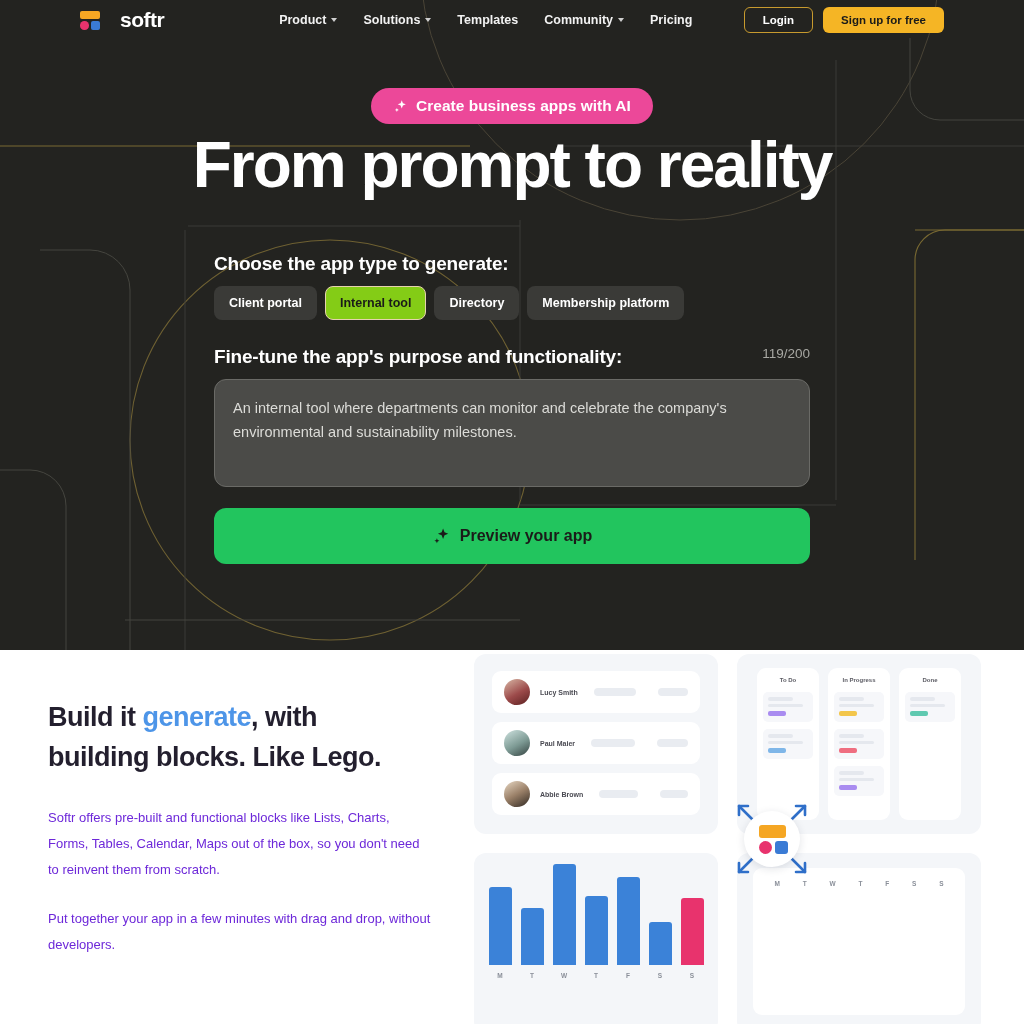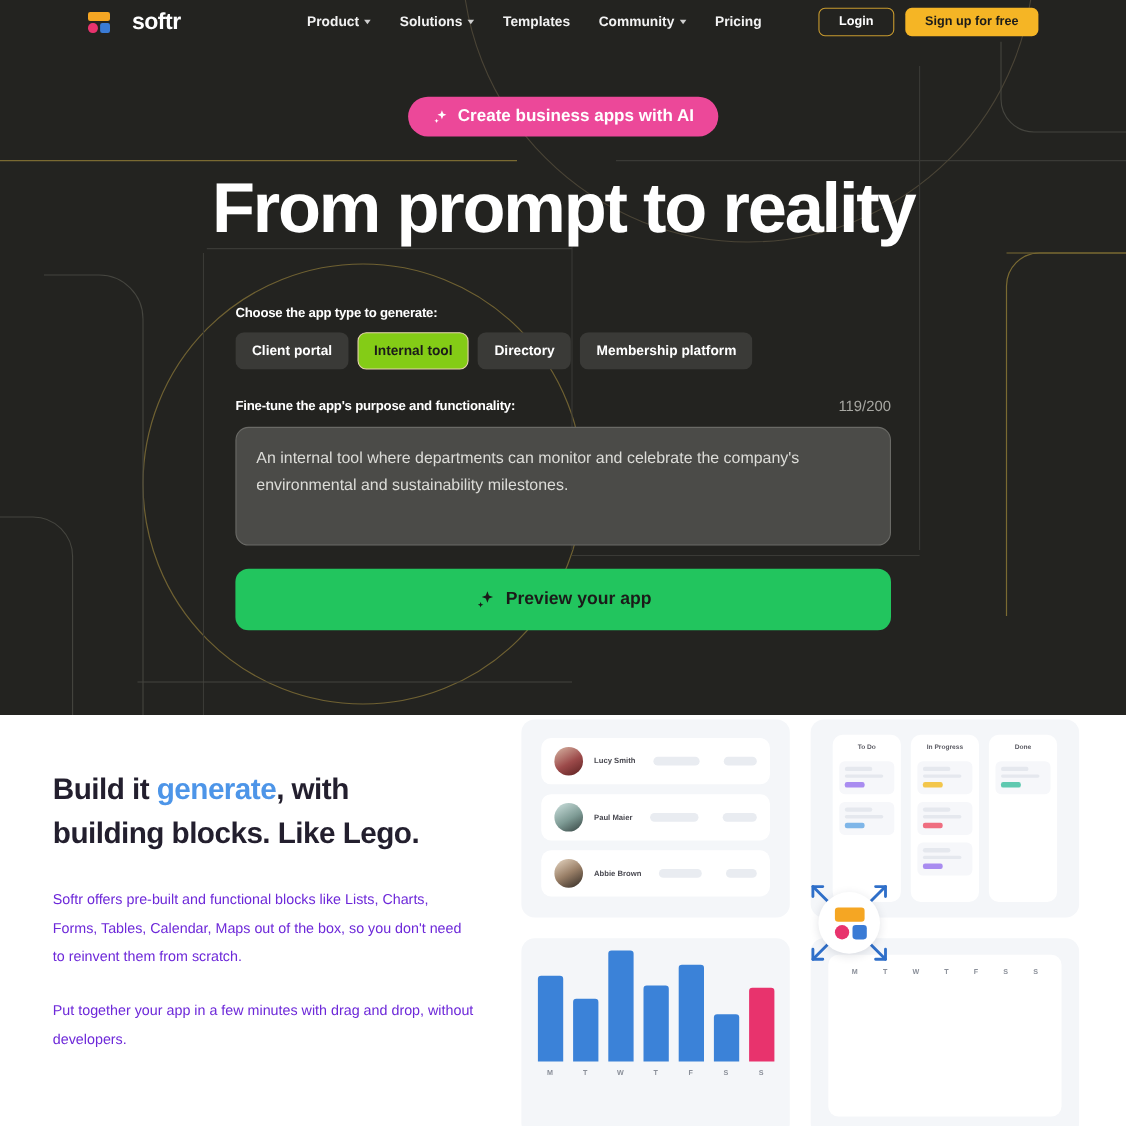--- a/index.html
+++ b/index.html
@@ -55,34 +55,34 @@
   
   .hero-body { position:relative; z-index:4; text-align:center; }
   .badge {
     display:inline-flex; align-items:center; gap:8px;
     background:#ec4899; border-radius:22px;
     padding:9px 22px; margin-top:48px;
     color:#fff; font-size:15.5px; font-weight:600;
   }
   .spark { display:inline-block; width:15px; height:15px; }
   .hero-title {
-    margin-top:32px;
+    margin-top:8px;
     color:#fff;
     font-size:64px; font-weight:800; letter-spacing:-2px;
     line-height:1.05;
   }
 
   
   .builder {
     position:relative; z-index:4;
     width:600px; margin:36px auto 0;
     padding:18px 2px;
   }
   .builder-label {
-    color:#fff; font-size:12px; font-weight:700; letter-spacing:-0.2px;
+    color:#fff; font-size:19px; font-weight:700; letter-spacing:-0.2px;
     text-align:left;
   }
   .chips { display:flex; gap:8px; margin-top:11px; }
   .chip {
     background:#3a3a37; color:#fff;
     border-radius:8px; padding:9px 14px;
     font-size:12.5px; font-weight:700; white-space:nowrap;
     border:1px solid transparent;
   }
   .chip.selected { background:#84cc16; color:#1b1b19; border:1px solid #E6D2AE; }

